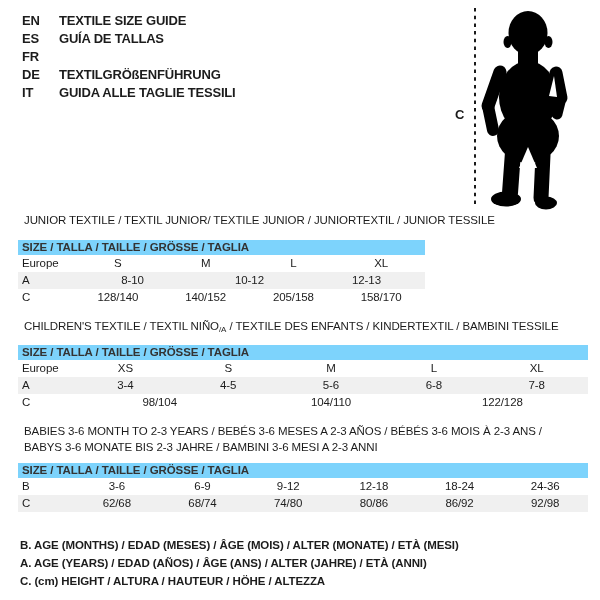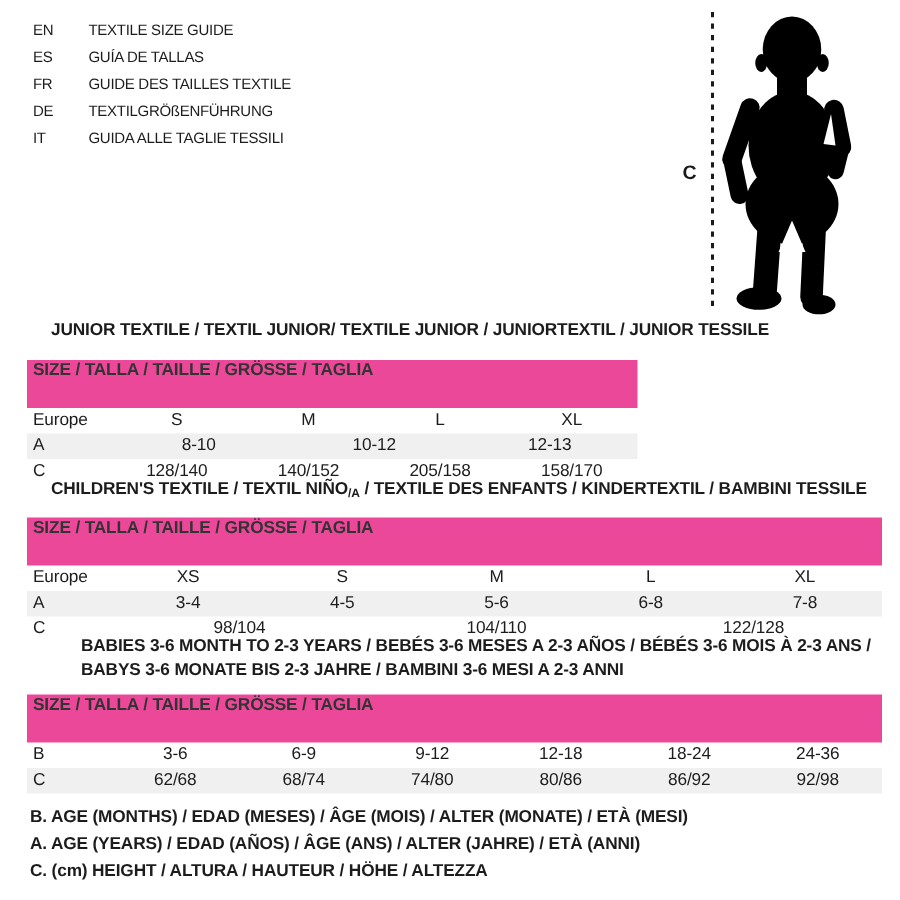--- a/index.html
+++ b/index.html
@@ -1,43 +1,43 @@
 <!DOCTYPE html>
 <html><head>
 <meta charset="utf-8">
 <style>
   html,body{margin:0;padding:0;}
   .page{position:relative;width:600px;height:600px;background:#ffffff;overflow:hidden;
         font-family:"Liberation Sans",sans-serif;color:#1c1c1c;}
 
   
-  .lang-list{position:absolute;left:22px;top:12px;font-weight:normal;font-size:10px;letter-spacing:-0.2px;}
+  .lang-list{position:absolute;left:22px;top:12px;font-weight:bold;font-size:13px;letter-spacing:-0.2px;}
   .lang-row{display:flex;height:18px;line-height:18px;}
   .lang-code{width:37px;}
 
   
   .figure{position:absolute;left:450px;top:0;}
 
   
-  .sec-title{position:absolute;left:34px;font-weight:bold;font-size:11.5px;letter-spacing:-0.1px;white-space:nowrap;}
+  .sec-title{position:absolute;left:24px;font-weight:normal;font-size:11.5px;letter-spacing:-0.1px;white-space:nowrap;}
   .sub{font-size:8px;vertical-align:-2px;}
 
   
   .table{position:absolute;left:18px;font-size:11.5px;letter-spacing:-0.1px;}
-  .band{height:32px;line-height:15px;background:#ec4899;font-weight:bold;color:#333333;padding-left:4px;}
+  .band{height:15px;line-height:15px;background:#7dd3fc;font-weight:bold;color:#333333;padding-left:4px;}
   .trow{display:flex;height:17px;line-height:17px;align-items:center;}
   .trow .c0{width:52px;padding-left:4px;}
   .trow .cc{flex:1;text-align:center;}
   .r-gray{background:#f0f0f0;}
   .t1{top:240px;width:407px;}
   .t1title{top:214px;}
   .t2{top:345px;width:570px;}
   .t2title{top:320px;}
   .t3{top:463px;width:570px;}
-  .t3title{top:423px;line-height:16px;margin-left:20px;}
+  .t3title{top:423px;line-height:16px;}
 
   
   .footnotes{position:absolute;left:20px;top:536px;font-weight:bold;font-size:11.5px;
              letter-spacing:-0.1px;line-height:18px;white-space:nowrap;}
 </style>
 </head>
 <body>
 
 <div class="page">
 
@@ -45,21 +45,20 @@
     <div class="lang-row">
       <span class="lang-code">EN</span>
       <span class="lang-text">TEXTILE SIZE GUIDE</span>
     </div>
     <div class="lang-row">
       <span class="lang-code">ES</span>
       <span class="lang-text">GUÍA DE TALLAS</span>
     </div>
     <div class="lang-row">
       <span class="lang-code">FR</span>
-      <span class="lang-text">GUIDE DES TAILLES TEXTILE</span>
     </div>
     <div class="lang-row">
       <span class="lang-code">DE</span>
       <span class="lang-text">TEXTILGRÖßENFÜHRUNG</span>
     </div>
     <div class="lang-row">
       <span class="lang-code">IT</span>
       <span class="lang-text">GUIDA ALLE TAGLIE TESSILI</span>
     </div>
   </div>

